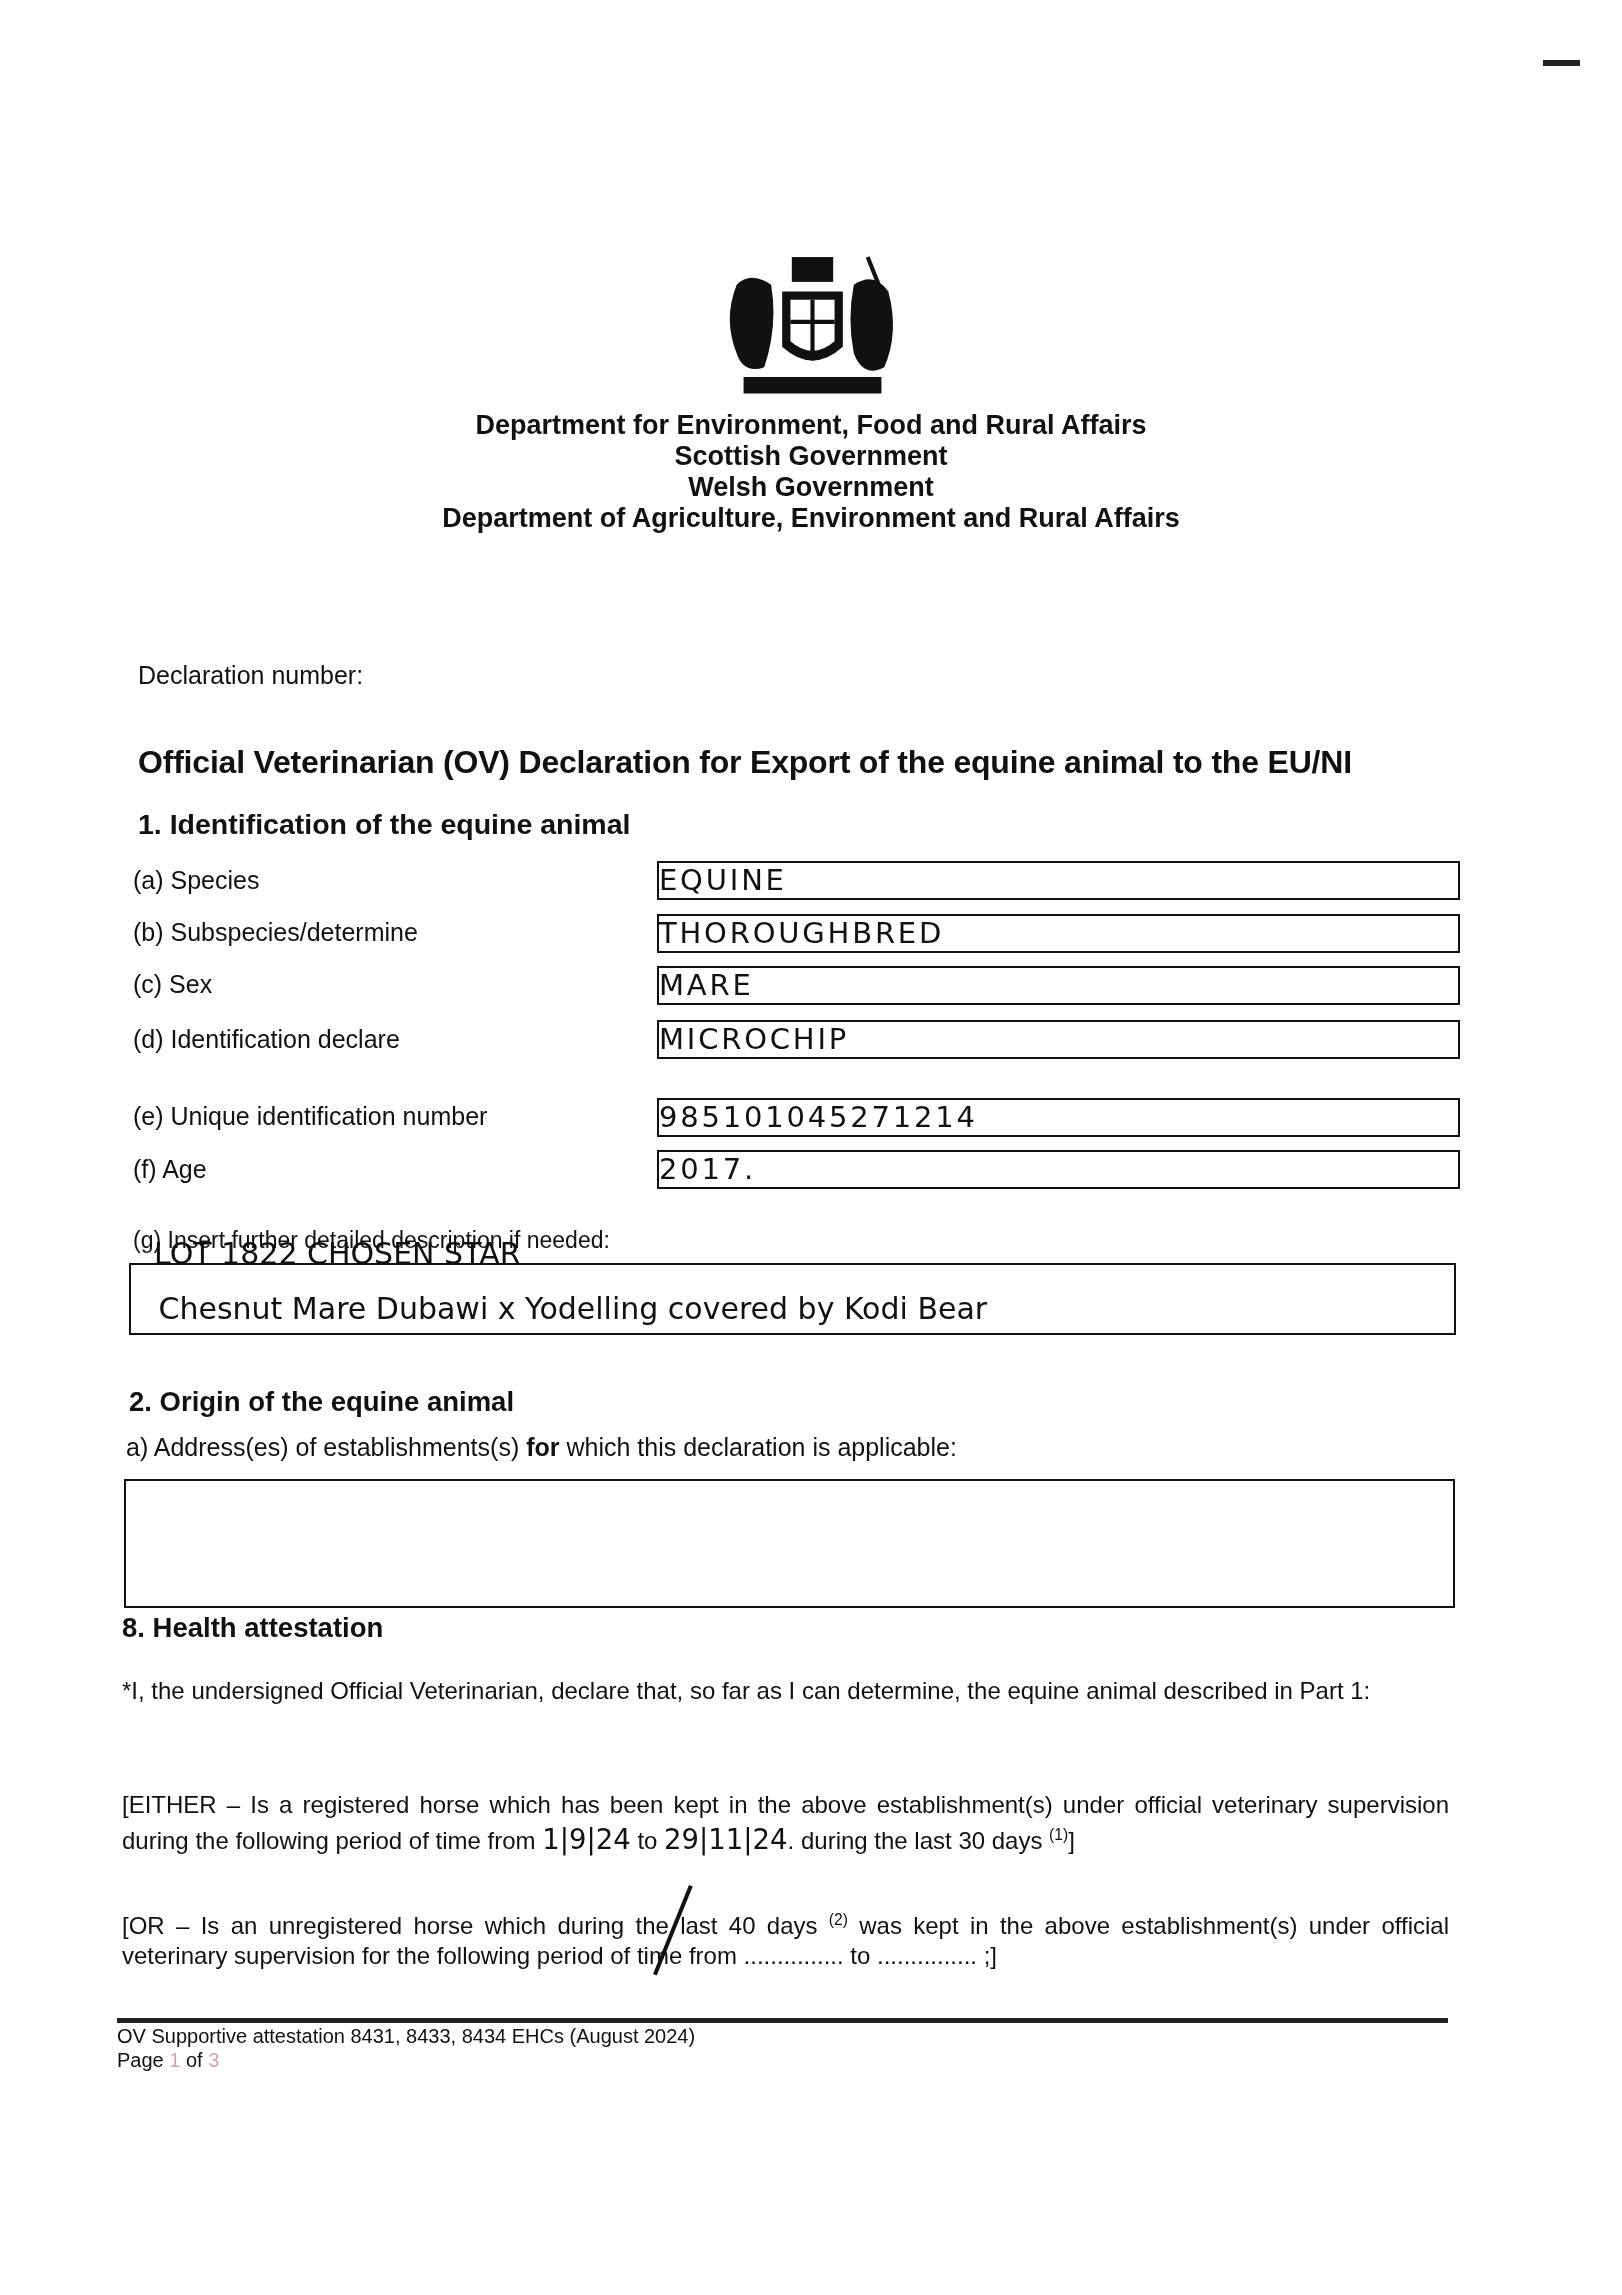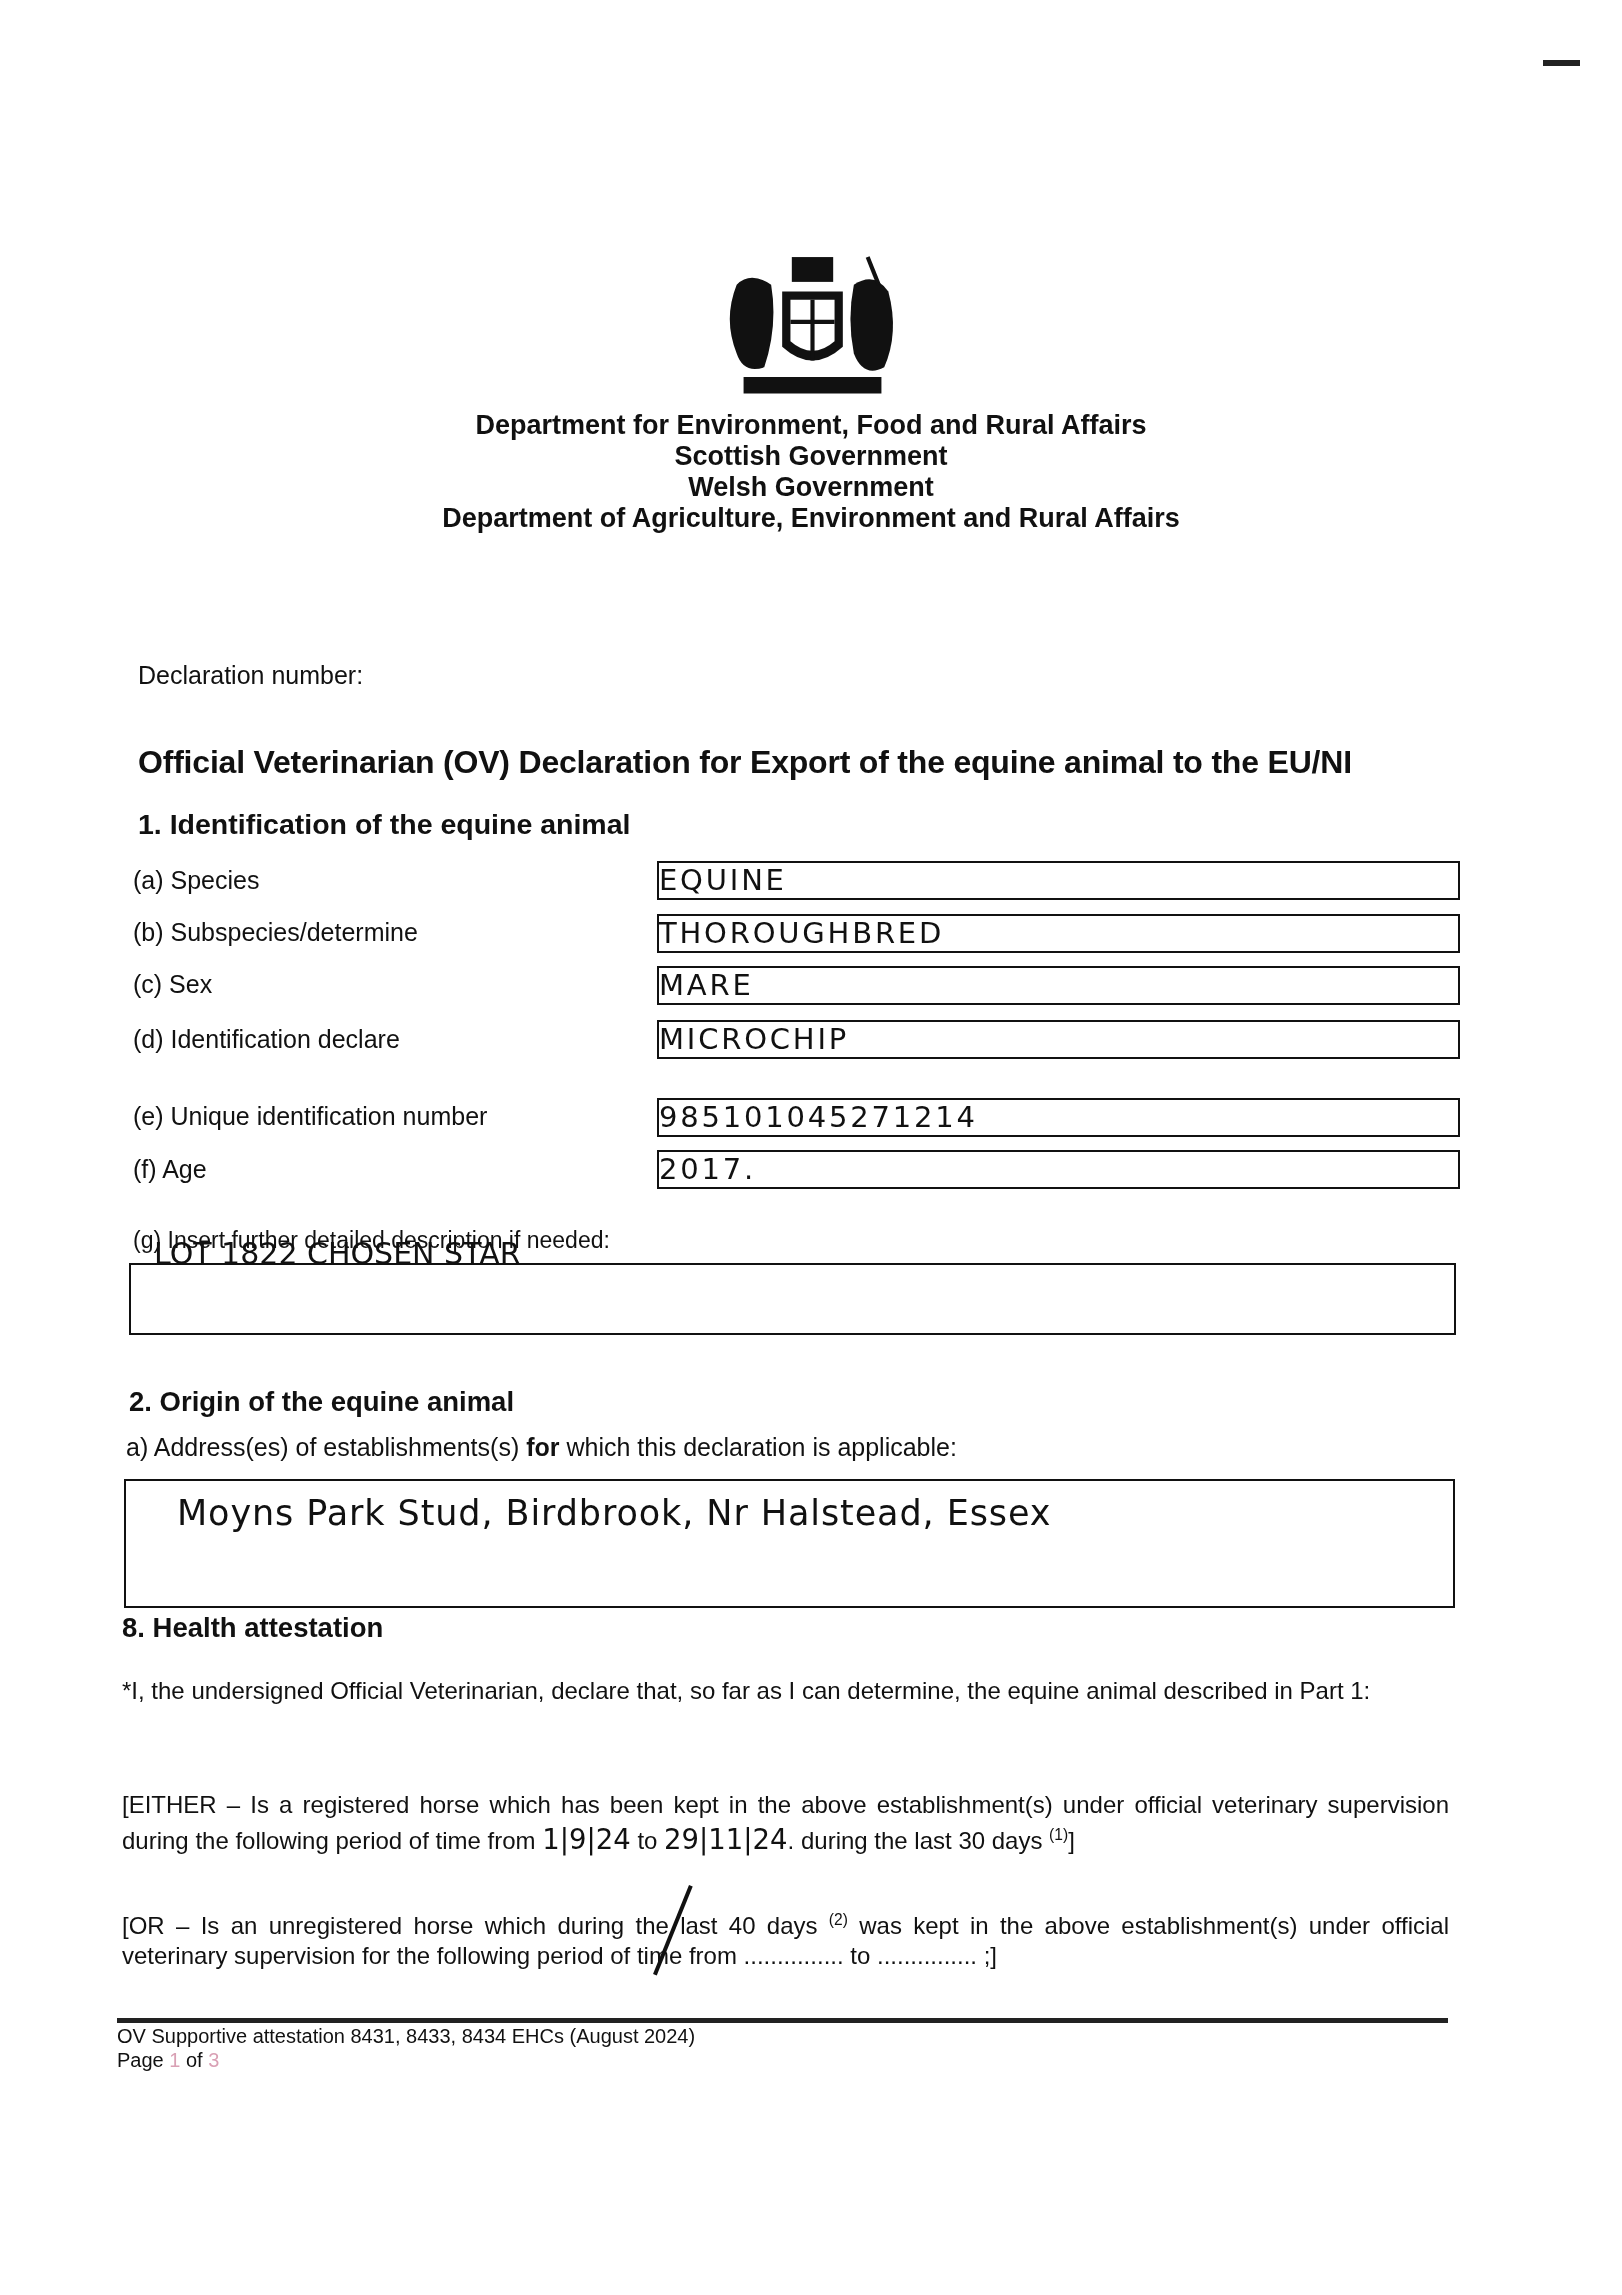--- a/index.html
+++ b/index.html
@@ -74,26 +74,26 @@
 
 <div class="abs field-label" style="top:1102px">(e) Unique identification number</div>
 <div class="abs field-box" style="top:1098px">985101045271214</div>
 
 <div class="abs field-label" style="top:1155px">(f) Age</div>
 <div class="abs field-box" style="top:1150px">2017.</div>
 
 <div class="abs g-label">(g) Insert further detailed description if needed:</div>
 <div class="abs g-box">
   <div style="position:absolute; left:23px; top:-32px;">LOT 1822 CHOSEN STAR</div>
+  <div style="margin-top:23px;">Chesnut Mare Dubawi x Yodelling covered by Kodi Bear</div>
 </div>
 
 <div class="abs h2">2. Origin of the equine animal</div>
 <div class="abs addr-label"><span>a) Address(es) of establishments(s) </span><b>for</b><span> which this declaration is applicable:</span></div>
 <div class="abs addr-box">
-  <div style="margin-top:4.6px">Moyns Park Stud, Birdbrook, Nr Halstead, Essex</div>
 </div>
 
 <div class="abs h3">8. Health attestation</div>
 
 <div class="abs para" style="top:1676px">*I, the undersigned Official Veterinarian, declare that, so far as I can determine, the equine animal described in Part 1:</div>
 
 <div class="abs para" style="top:1790px"><span>[EITHER – Is a registered horse which has been kept in the above establishment(s) under official veterinary supervision during the following period of time from </span><span class="hw">1|9|24</span><span> to </span><span class="hw">29|11|24</span><span>. during the last 30 days </span><span class="sup">(1)</span><span>]</span></div>
 
 <div class="abs para" style="top:1905px"><span>[OR – Is an unregistered horse which during the last 40 days </span><span class="sup">(2)</span><span> was kept in the above establishment(s) under official veterinary supervision for the following period of time from ............... to ............... ;]</span></div>
 <div class="abs strike"></div>

